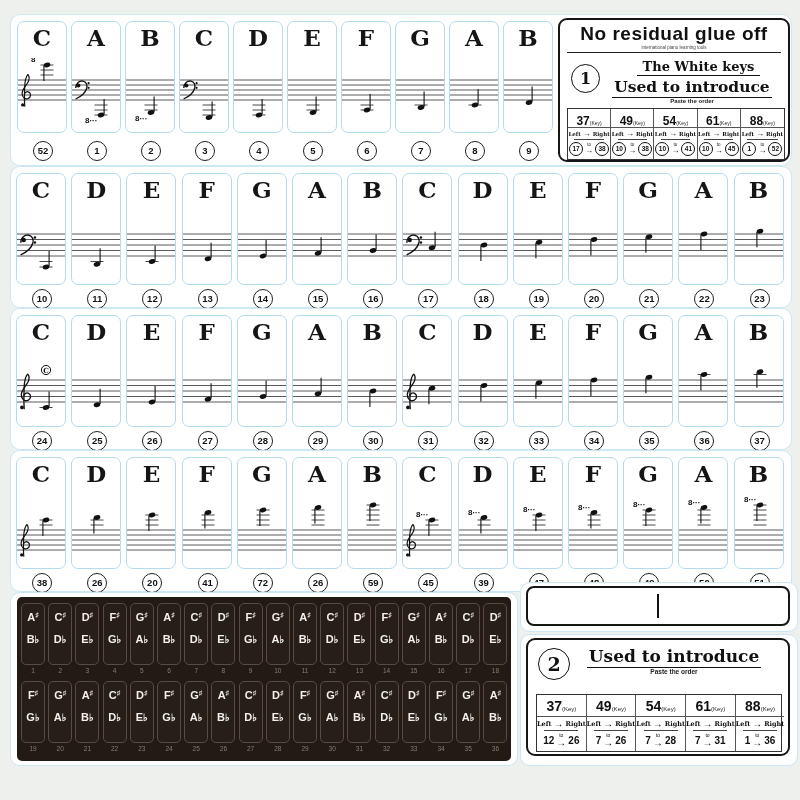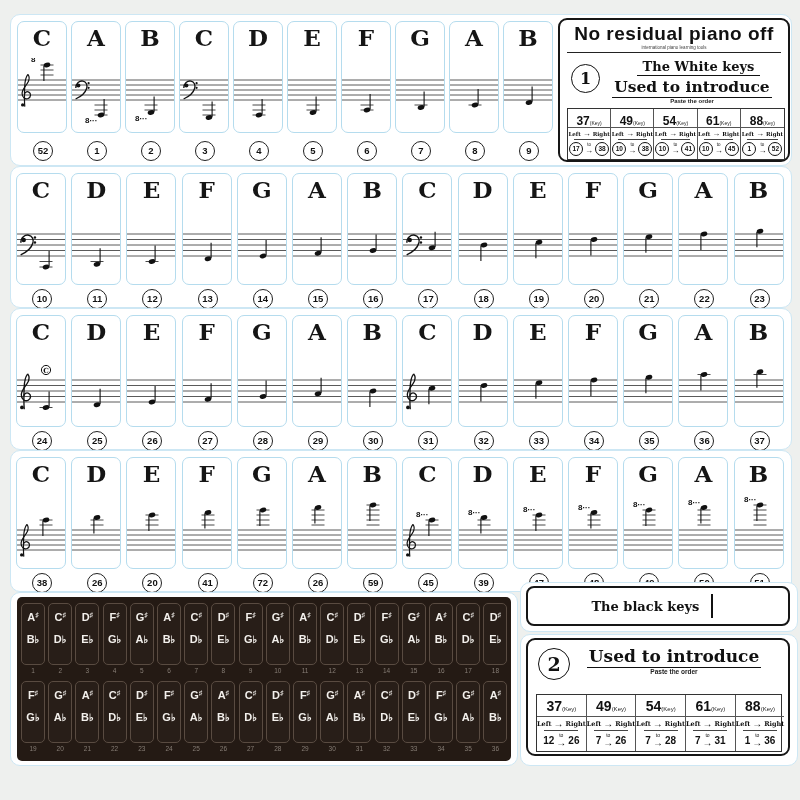--- a/index.html
+++ b/index.html
@@ -994,21 +994,21 @@
             </g>
             <line x1="22.9" y1="11.8" x2="22.9" y2="27" stroke="#111" stroke-width="1.1"></line>
             <text x="10" y="8" font-size="8" font-weight="bold" font-family="Liberation Sans, sans-serif" fill="#111">8···</text>
           </svg>
         </div>
         <div class="ncirc" style="left: 738.6px; top: 122px;">51</div>
       </div>
     </div>
 
   <div class="panel" id="white-panel" style="left:558px;top:18px;width:232px;height:144px;">
-    <div class="wp-title">No residual piano off</div>
+    <div class="wp-title">No residual glue off</div>
     <div class="wp-sub">international piano learning tools</div>
     <div class="wp-hr"></div>
     <div class="badge" style="left:11px;top:44px;width:27px;height:27px;font-size:16px;line-height:27px;">1</div>
     <div class="wp-head" style="margin-top:4px;">
       <div><span class="serifb u1" style="font-size:13px;">The White keys</span></div>
       <div style="margin-top:1px;"><span class="serifb u2" style="font-size:15.5px;">Used to introduce</span></div>
       <div class="order-note">Paste the order</div>
     </div>
     <div class="ktable wt" id="white-table" style="left:7px;top:88px;width:216px;height:50px;">
         <div class="kcol">
@@ -1299,21 +1299,20 @@
         <div class="bsticker" style="left: 466.4px; top: 84px;">
           <div class="bsharp">A<span class="acc">♯</span></div>
                  <div class="bflat">B<span class="accb">♭</span></div>
         </div>
         <div class="bnum" style="left: 466.4px; top: 148px;">36</div>
       </div>
   </div>
 
   <div class="strip" style="left:520px;top:582px;width:276px;height:48px;"></div>
   <div class="bk-titlebox" style="left:526px;top:586px;width:264px;height:40px;">
-    <span class="bk-t">The black keys</span>
     <span class="bk-div"></span>
   </div>
 
   <div class="strip" style="left:520px;top:634px;width:276px;height:130px;"></div>
   <div class="panel" style="left:526px;top:638px;width:264px;height:118px;">
     <div class="badge" style="left:10px;top:8px;width:30px;height:30px;font-size:19px;line-height:30px;">2</div>
     <div style="margin-left:46px;width:200px;text-align:center;margin-top:6px;">
       <span class="serifb u2" style="font-size:17px;">Used to introduce</span>
       <div class="order-note" style="font-size:6.5px;">Paste the order</div>
     </div>

